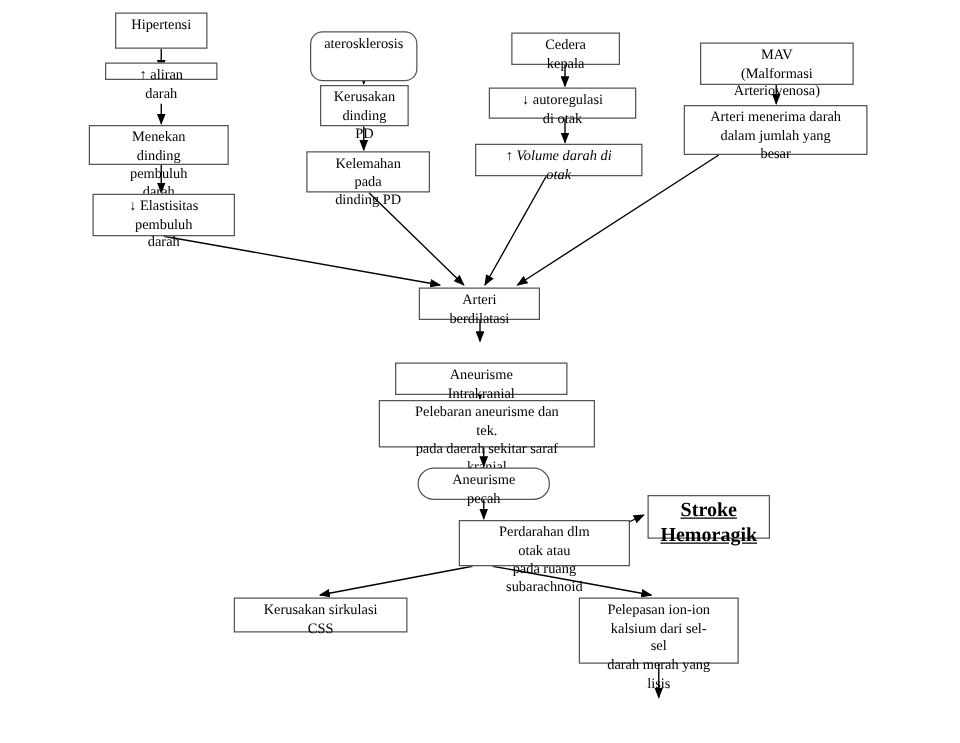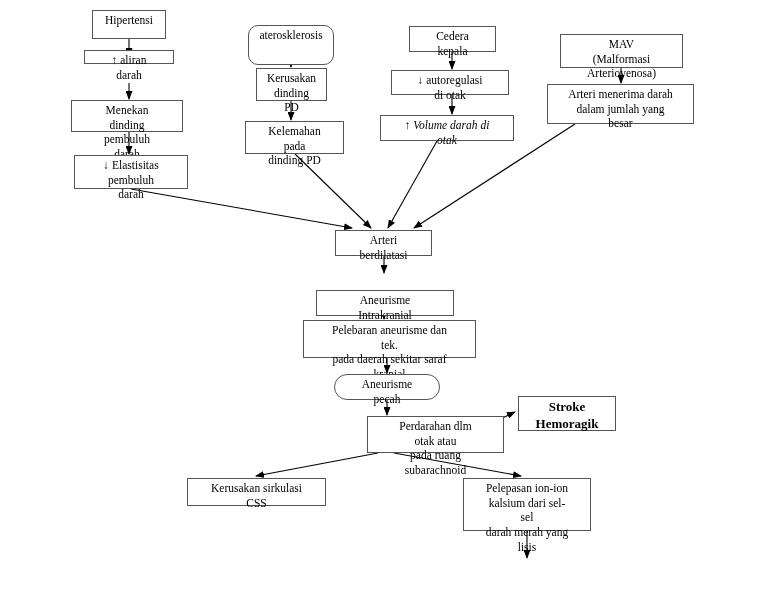--- a/index.html
+++ b/index.html
@@ -39,21 +39,22 @@
     line-height: 1.28;
     padding: 2px 20px;
     z-index: 2;
   }
   .node .txt {
     display: block;
     white-space: pre-line;
   }
   .node.bold .txt {
     font-weight: bold;
-    font-size: 13px;
+    font-size: 16px;
+    text-decoration: underline;
   }
 </style>
 </head>
 <body>
 
 <div id="canvas">
 
   <svg id="edges" viewBox="0 0 768 594" xmlns="http://www.w3.org/2000/svg">
     <defs>
       <marker id="arrowhead" markerWidth="9" markerHeight="7" refX="8" refY="3.5" orient="auto" markerUnits="userSpaceOnUse">

